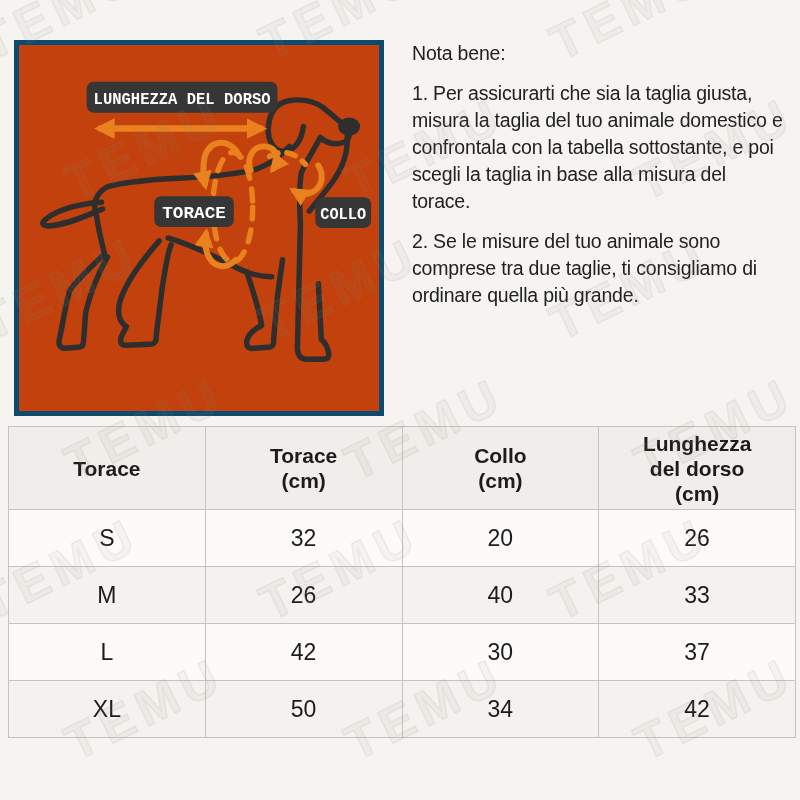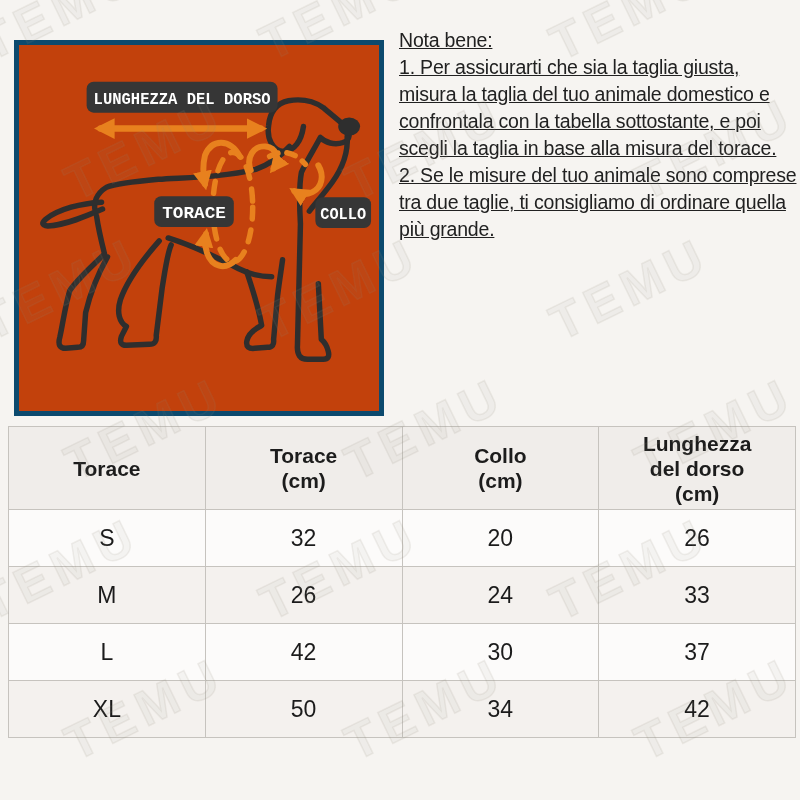--- a/index.html
+++ b/index.html
@@ -22,21 +22,21 @@
   .diagram-box{
     position:absolute;left:14px;top:40px;width:360px;height:366px;
     background:#c2410c;border:5px solid #0c4a6e;z-index:1;font-family:Liberation Mono, monospace;
   }
   .diagram-box svg{display:block;width:100%;height:100%;}
   
   .notes{
     position:absolute;left:399px;top:27px;width:400px;z-index:1;
     font-size:19.5px;line-height:27px;letter-spacing:-0.2px;color:#212121;
   }
-  .notes p{margin:0;text-decoration:underline;}
+  .notes p{margin:13px;}
   
   .size-table{
     position:absolute;left:8px;top:426px;width:788px;z-index:1;
     border-collapse:collapse;table-layout:fixed;
   }
   .size-table th,.size-table td{
     border:1px solid #c6c3be;text-align:center;vertical-align:middle;
     padding:0;
   }
   .size-table th{
@@ -141,21 +141,21 @@
   <tbody>
   <tr>
     <td>S</td>
     <td>32</td>
     <td>20</td>
     <td>26</td>
   </tr>
   <tr class="alt">
     <td>M</td>
     <td>26</td>
-    <td>24</td>
+    <td>40</td>
     <td>33</td>
   </tr>
   <tr>
     <td>L</td>
     <td>42</td>
     <td>30</td>
     <td>37</td>
   </tr>
   <tr class="alt">
     <td>XL</td>

